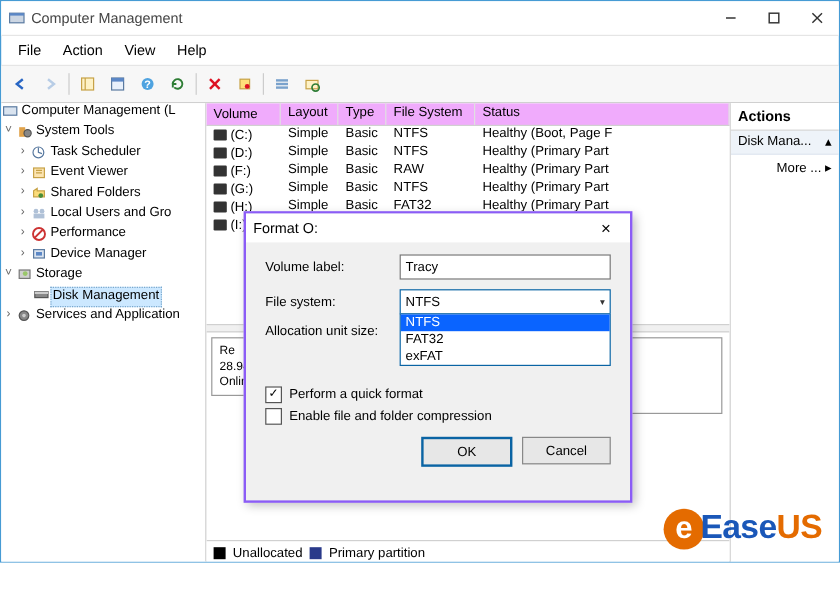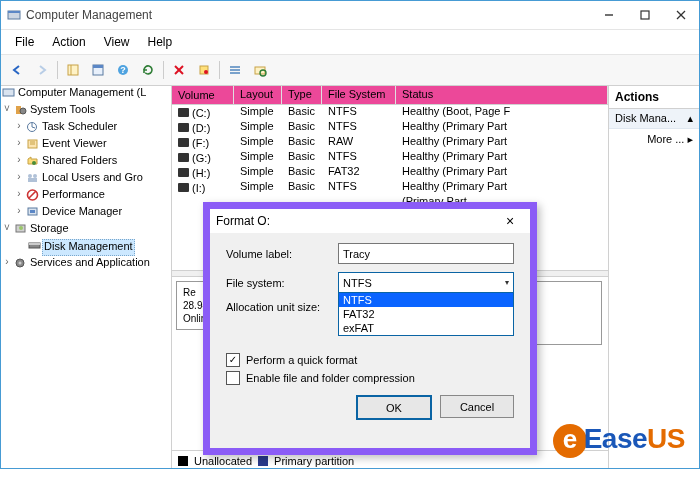--- a/index.html
+++ b/index.html
@@ -16,41 +16,41 @@
 .tsep{width:1px;height:18px;background:#ccc;margin:0 2px}
 .body3{display:flex;height:calc(100% - 28px - 24px - 30px);position:relative}
 .treepane{width:170px;border-right:1px solid #d0d0d0;overflow:hidden;background:#fff}
 .treerow{display:flex;height:17px;white-space:nowrap;padding-right:4px}
 .treerow .exp{width:12px;text-align:center;color:#666;font-size:10px}
 .treerow .ind{display:inline-block}
 .treerow .ic{width:15px;display:flex;justify-content:center}
 .treerow .lab{padding:0 2px}
 .treerow.sel .lab{background:#cce8ff;border:1px dotted #7aa7cc;padding:0 1px}
 .centerpane{flex:1;display:flex;flex-direction:column;border-right:1px solid #d0d0d0;overflow:hidden;position:relative}
-.volheader{display:flex;background:#ec4899;border-bottom:1px solid #d0d0d0;height:18px;font-size:11px}
+.volheader{display:flex;background:#f0abfc;border-bottom:1px solid #d0d0d0;height:18px;font-size:11px}
 .volheader div{border-right:1px solid #e0e0e0;padding:2px 6px;box-sizing:border-box}
 .vollist{background:#fff}
 .volrow{display:flex;height:15px;font-size:11px;white-space:nowrap;overflow:hidden}
 .volrow div{padding:0 6px;box-sizing:border-box;overflow:hidden}
 .c1{width:62px;display:flex;align-items:center;gap:3px}
 .c2{width:48px}.c3{width:40px}.c4{width:74px}.c5{flex:1}
 .diskico{width:11px;height:9px;background:#333;border-radius:1px;display:inline-block}
 .splitter{height:5px;background:#f0f0f0;border-top:1px solid #d0d0d0;border-bottom:1px solid #d0d0d0}
 .diskmap{flex:1;position:relative;padding:4px;overflow:hidden}
 .diskblock{position:absolute;left:4px;top:4px;border:1px solid #999;background:#fff;padding:4px 6px;width:70px;font-size:10px;line-height:13px}
 .partblock{position:absolute;left:100px;top:4px;right:6px;height:54px;border:1px solid #999;padding:4px 6px;font-size:10px;line-height:13px}
 .partblock::before{content:"";position:absolute;left:0;top:0;bottom:0;width:10px;background:#2a3a8a}
 .partblock .pin{margin-left:12px}
 .legend{position:absolute;left:0;right:0;bottom:0;height:20px;border-top:1px solid #d0d0d0;display:flex;align-items:center;gap:6px;padding:0 6px;font-size:11px;background:#fff}
 .lg{width:10px;height:10px;display:inline-block}
 .actpane{width:90px;background:#fff}
 .actpane .ah{background:#fff;border-bottom:1px solid #d0d0d0;padding:4px 6px;font-weight:bold;font-size:12px}
 .actitem{background:#eef3f9;padding:3px 6px;display:flex;justify-content:space-between;font-size:11px;border-bottom:1px solid #dfe7f0}
 .actmore{padding:4px 6px;font-size:11px;text-align:right}
-.dialog{position:absolute;left:202px;top:201px;width:320px;background:#f0f0f0;border:7px solid #8b5cf6;box-shadow:3px 3px 8px rgba(0,0,0,.25);z-index:10}
+.dialog{position:absolute;left:202px;top:175px;width:320px;background:#f0f0f0;border:2px solid #8b5cf6;box-shadow:3px 3px 8px rgba(0,0,0,.25);z-index:10}
 .dtitle{display:flex;align-items:center;height:24px;padding:0 6px;background:#fff;font-size:12px}
 .dtitle span{flex:1}
 .dclose{width:28px;text-align:center;font-size:14px}
 .dbody{padding:10px 16px 28px 16px;font-size:11px}
 .drow{display:flex;align-items:center;margin-bottom:8px}
 .drow .dl{width:112px}
 .tinput{flex:1;height:19px;border:1px solid #777;padding:0 4px;background:#fff;font-size:11px}
 .combo{flex:1;position:relative}
 .comboBox{height:19px;border:1px solid #0a64a4;background:#fff;display:flex;align-items:center;padding:0 4px;justify-content:space-between}
 .comboArrow{font-size:8px;color:#333}

